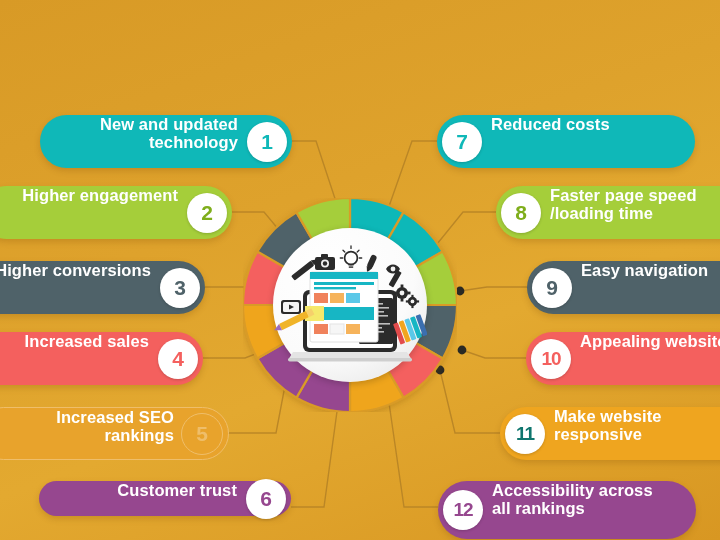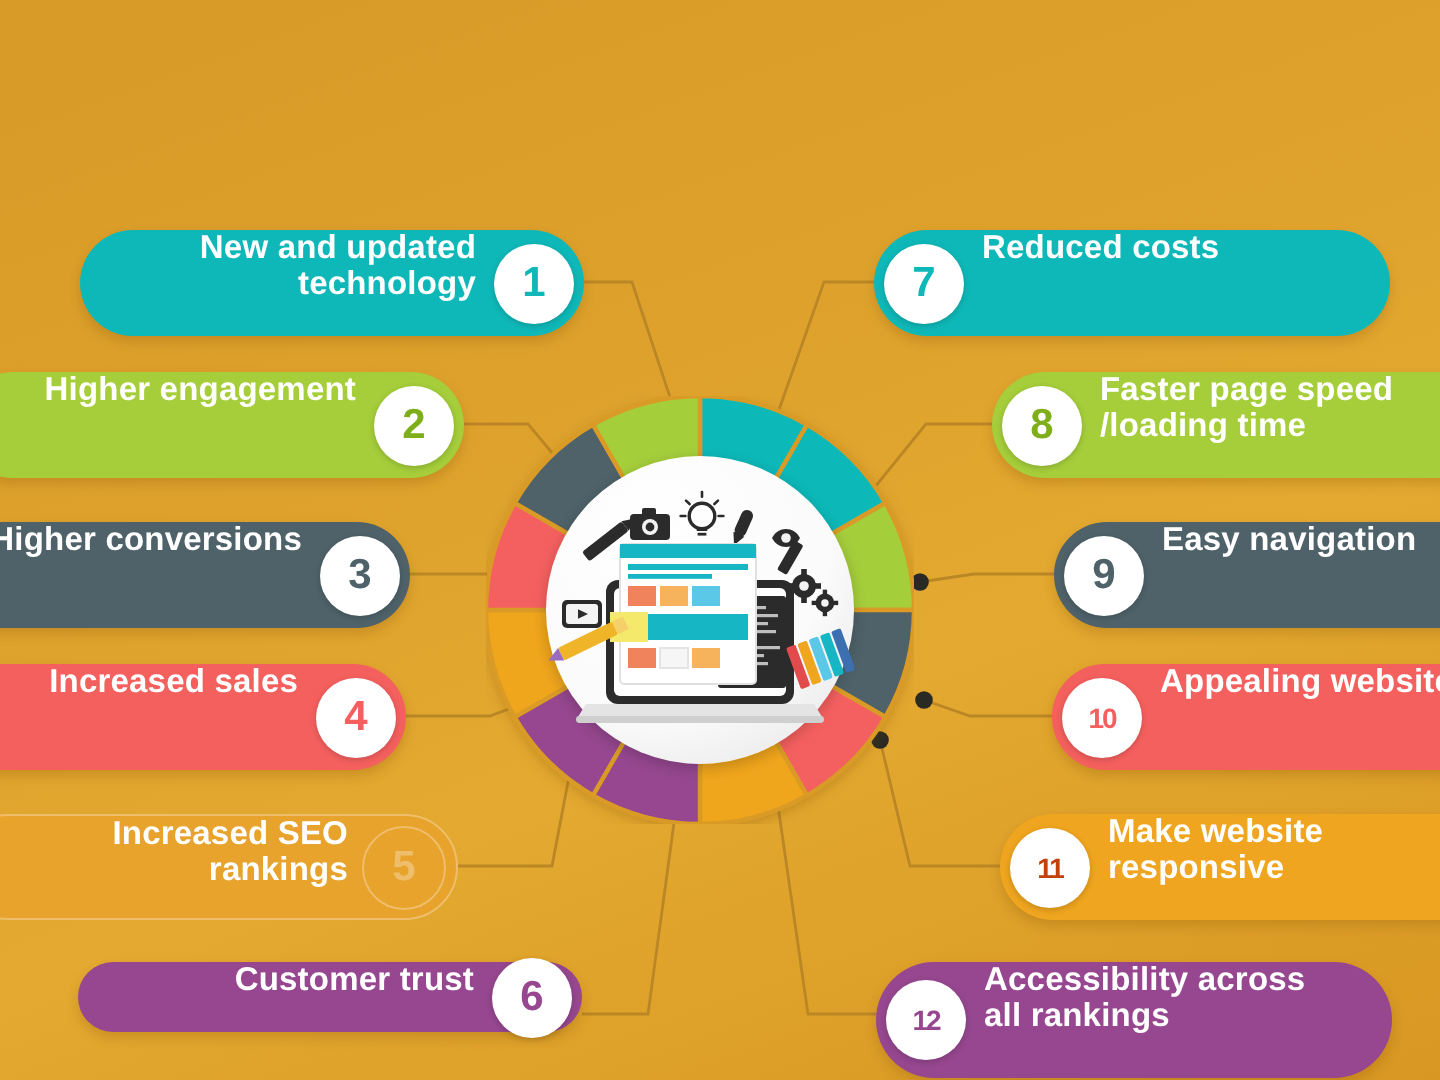--- a/index.html
+++ b/index.html
@@ -48,21 +48,21 @@
   }
   .badge{
     position:absolute;
     top:50%;transform:translateY(-50%);
     width:40px;height:40px;border-radius:50%;
     background:#ffffff;
     display:flex;align-items:center;justify-content:center;
     font-size:21px;font-weight:bold;
     box-shadow:0 1px 3px rgba(0,0,0,.18);
   }
-  .badge.num2{font-size:14px;letter-spacing:-1px;}
+  .badge.num2{font-size:19px;letter-spacing:-1px;}
 
   
   .pill.left .txt{flex:1;text-align:right;padding-right:54px;padding-left:16px;}
   .pill.left .badge{right:5px;}
   
   .pill.right .txt{flex:1;text-align:left;padding-left:54px;padding-right:14px;}
   .pill.right .badge{left:5px;}
 
   
   .pill.ghost{
@@ -336,21 +336,21 @@
     <span class="badge" style="color:#4F6269;">9</span>
     <span class="txt">Easy navigation</span>
   </div>
 
   <div class="pill right" style="left:526px;top:332px;width:258px;height:53px;background:#F4605E;">
     <span class="badge num2" style="color:#F4605E;">10</span>
     <span class="txt">Appealing website</span>
   </div>
 
   <div class="pill right" style="left:500px;top:407px;width:258px;height:53px;background:#EFA51F;">
-    <span class="badge num2" style="color:#c2410c;">11</span>
+    <span class="badge num2" style="color:#0f766e;">11</span>
     <span class="txt">Make website responsive</span>
   </div>
 
   <div class="pill right" style="left:438px;top:481px;width:258px;height:58px;background:#96478F;">
     <span class="badge num2" style="color:#96478F;">12</span>
     <span class="txt">Accessibility across
 all rankings</span>
   </div>
 
 </div>

